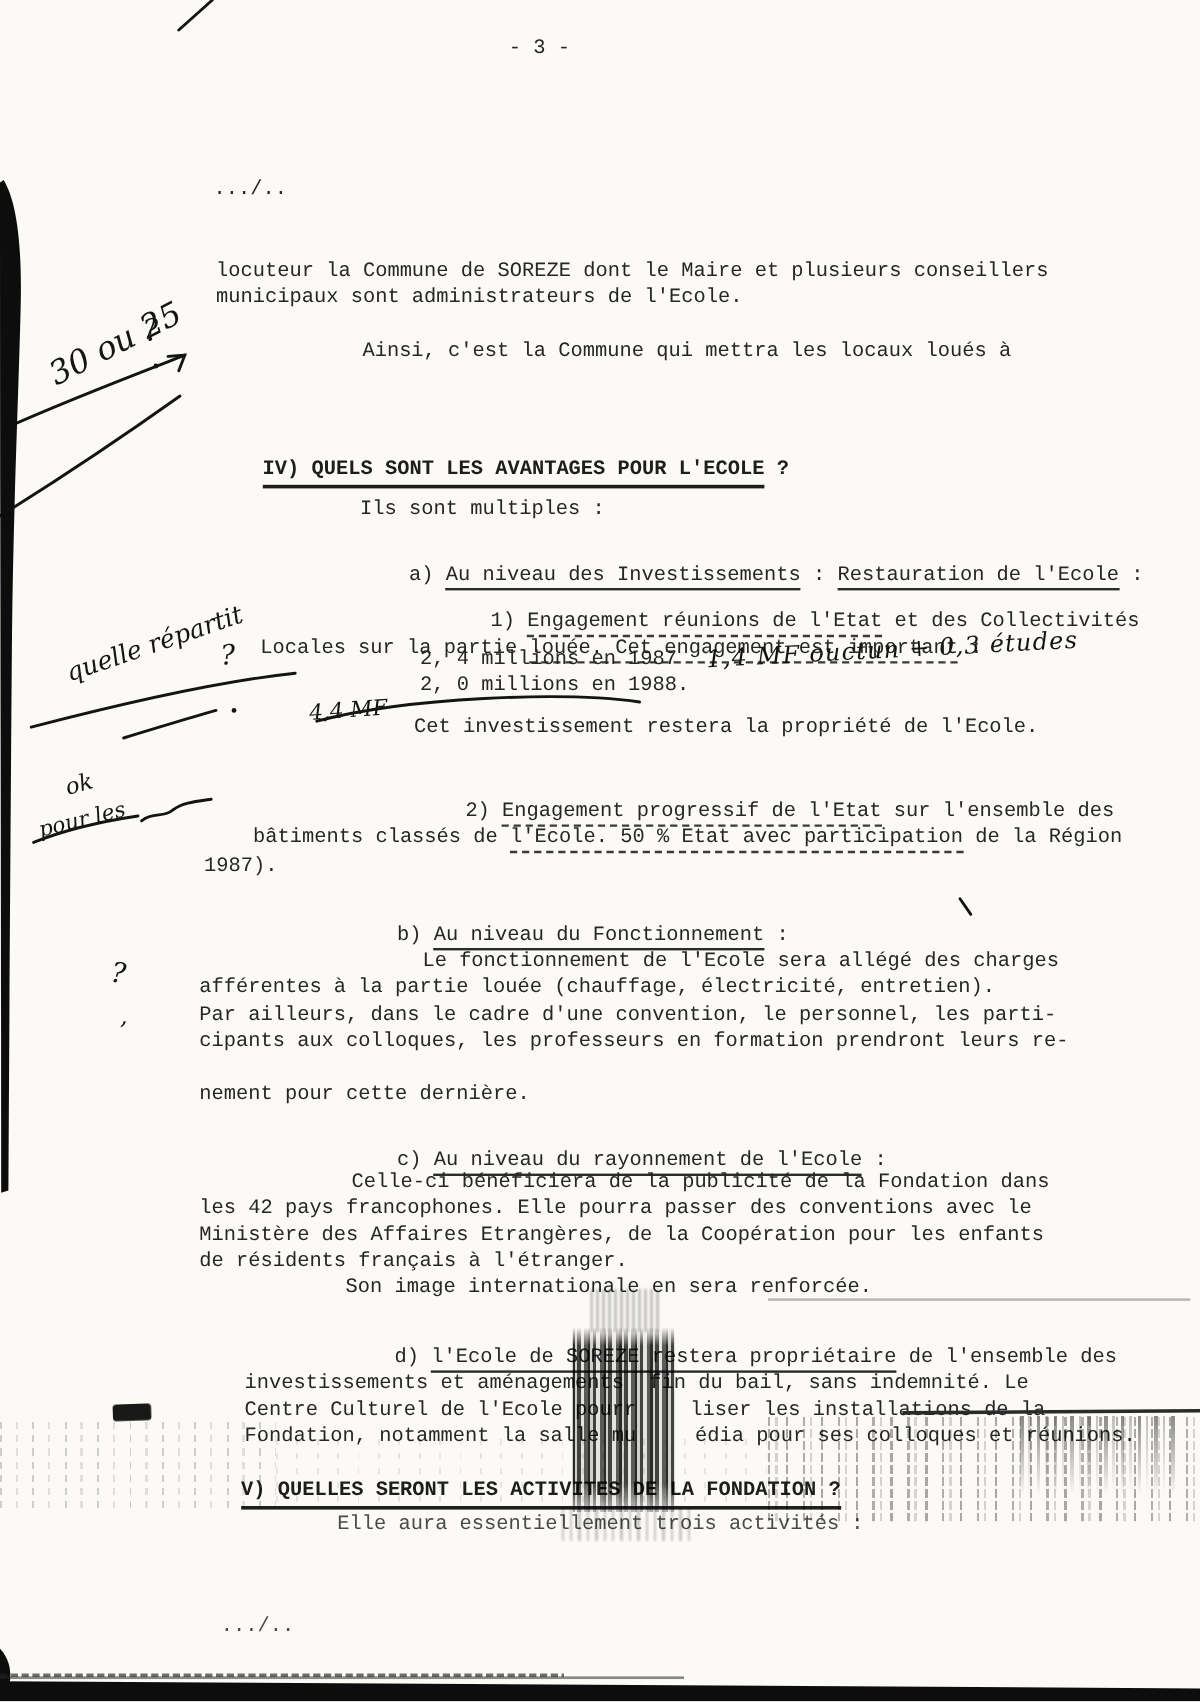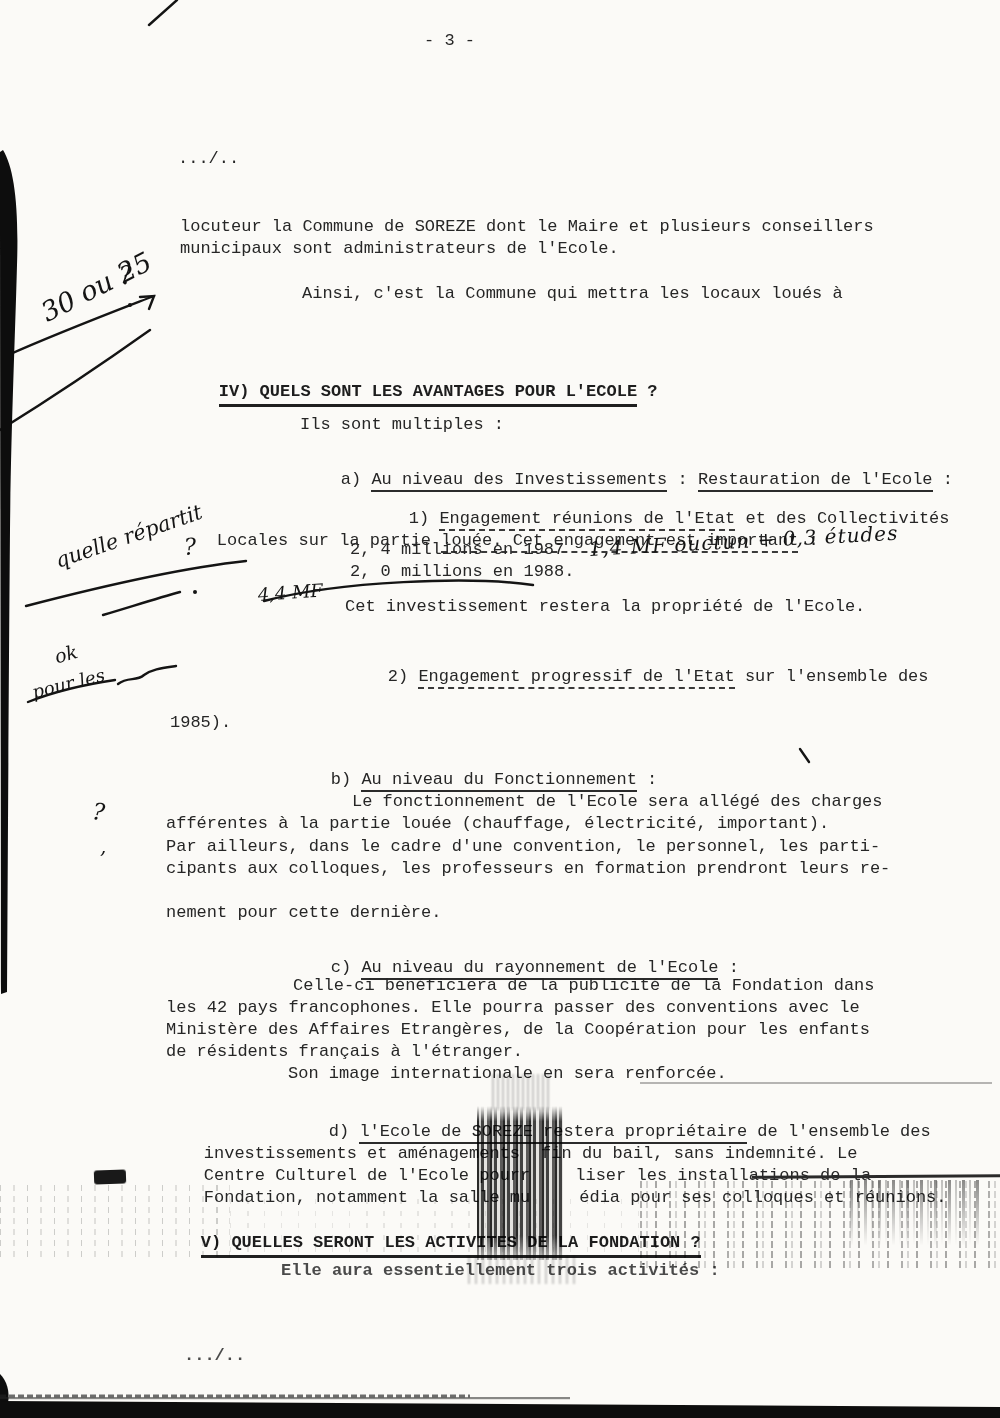--- a/index.html
+++ b/index.html
@@ -5,21 +5,21 @@
   html,body{margin:0;padding:0;background:#e8e8e6;}
   #page{
     position:relative;width:1000px;height:1418px;margin:0 auto;
     background:#fbfaf7;overflow:hidden;
     font-family:"Liberation Mono","DejaVu Sans Mono",monospace;
     color:#262626;
   }
   .t{position:absolute;font-size:17px;line-height:21px;white-space:pre;z-index:10;}
   .t span{white-space:pre;}
   .bold{font-weight:700;color:#1d1d1d;}
-  .faded{color:#4a4a4a;font-weight:bold;}
+  .faded{color:#4a4a4a;}
   .us{border-bottom:2px solid #2b2b2b;padding-bottom:1px;}
   .ud{border-bottom:2px dashed #3a3a3a;padding-bottom:1px;}
   .uh{border-bottom:3px solid #1f1f1f;padding-bottom:3px;}
   .gap{display:inline-block;}
   .hw{
     position:absolute;font-family:"DejaVu Serif",serif;font-style:italic;
     color:#141414;transform-origin:0 0;white-space:pre;z-index:20;
   }
   .dot{position:absolute;background:#141414;border-radius:50%;z-index:20;}
   .artifact{position:absolute;z-index:40;pointer-events:none;}
@@ -117,28 +117,31 @@
   <div class="t" style="left:176px;top:509px">
     <span>Locales sur la partie </span><span class="ud">louée. Cet engagement est important</span><span> :</span>
   </div>
   <div class="t" style="left:350px;top:539px">2, 4 millions en 1987</div>
   <div class="t" style="left:350px;top:561px">2, 0 millions en 1988.</div>
   <div class="t" style="left:345px;top:596px">Cet investissement restera la propriété de l'Ecole.</div>
 
   <div class="t" style="left:347px;top:645px">
     <span>2) </span><span class="ud">Engagement progressif de l'Etat</span><span> sur l'ensemble des</span>
   </div>
-  <div class="t" style="left:170px;top:712px">1985).</div>
+  <div class="t" style="left:170px;top:667px">
+    <span>bâtiments classés de </span><span class="ud">l'Ecole. 50 % Etat avec participation</span><span> de la Région</span>
+  </div>
+  <div class="t" style="left:170px;top:712px">1987).</div>
 
   <div class="t" style="left:290px;top:748px">
     <span>b) </span><span class="us">Au niveau du Fonctionnement</span><span> :</span>
   </div>
 
   <div class="t" style="left:352px;top:791px">Le fonctionnement de l'Ecole sera allégé des charges</div>
-  <div class="t" style="left:166px;top:813px">afférentes à la partie louée (chauffage, électricité, important).</div>
+  <div class="t" style="left:166px;top:813px">afférentes à la partie louée (chauffage, électricité, entretien).</div>
   <div class="t" style="left:166px;top:836px">Par ailleurs, dans le cadre d'une convention, le personnel, les parti-</div>
   <div class="t" style="left:166px;top:858px">cipants aux colloques, les professeurs en formation prendront leurs re-</div>
   <div class="t" style="left:166px;top:902px">nement pour cette dernière.</div>
 
   <div class="t" style="left:290px;top:936px">
     <span>c) </span><span class="us">Au niveau du rayonnement de l'Ecole</span><span> :</span>
   </div>
 
   <div class="t" style="left:293px;top:975px">Celle-ci bénéficiera de la publicité de la Fondation dans</div>
   <div class="t" style="left:166px;top:997px">les 42 pays francophones. Elle pourra passer des conventions avec le</div>

